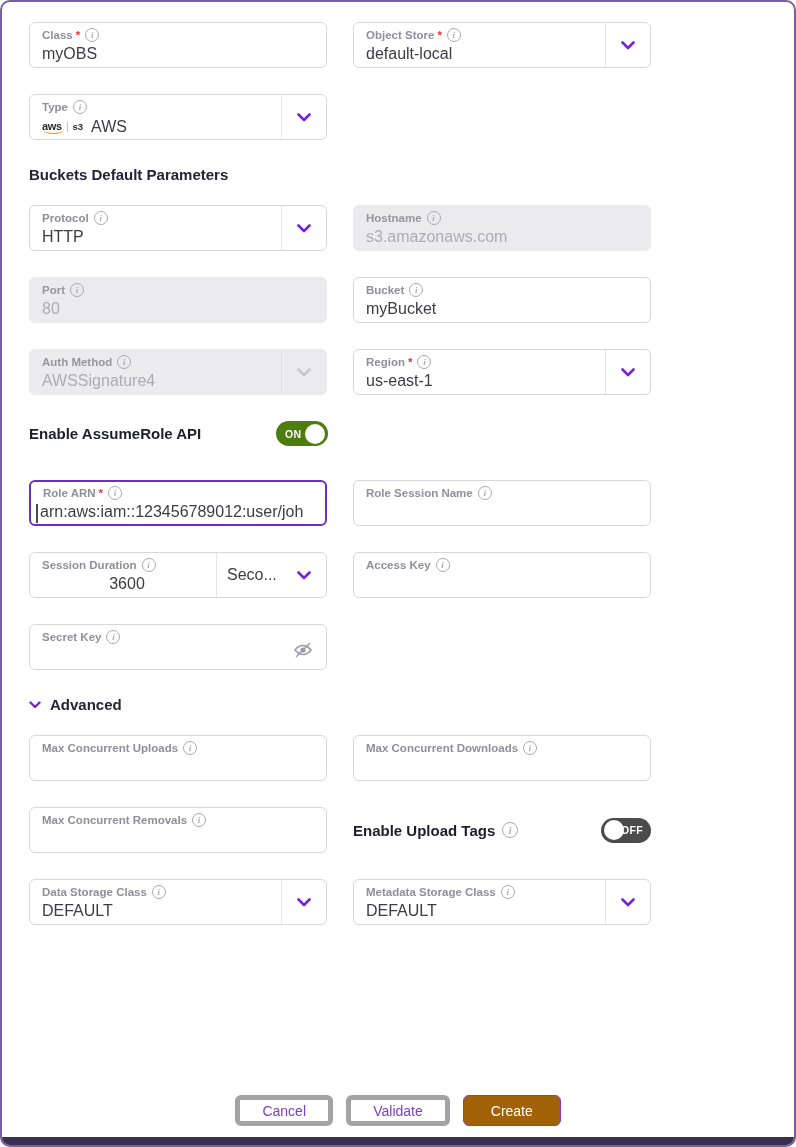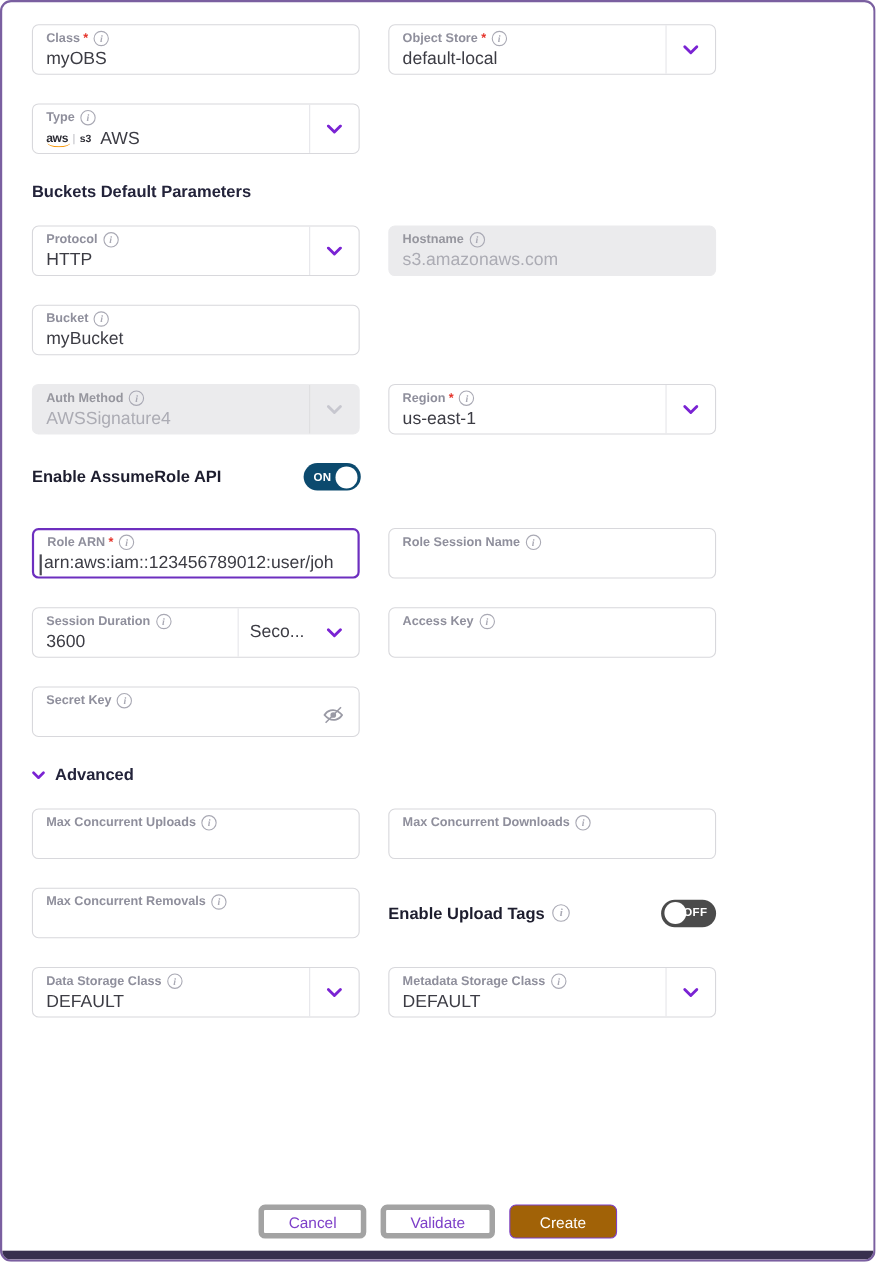--- a/index.html
+++ b/index.html
@@ -41,21 +41,21 @@
   
   .h2{font-size:15px;font-weight:700;color:#23233a;margin:2px 0 22px 0;}
   .toggle-row{display:flex;align-items:center;justify-content:space-between;width:299px;margin:12px 0 34px 0;}
   .toggle-label{font-size:15px;font-weight:700;color:#1d1d2e;display:flex;align-items:center;gap:7px;}
   .advanced{display:flex;align-items:center;gap:9px;margin:4px 0 22px 0;cursor:pointer;}
   .advanced .h2t{font-size:15px;font-weight:700;color:#23233a;}
   
   .toggle{position:relative;height:25px;border-radius:13px;display:inline-flex;align-items:center;box-sizing:border-box;cursor:pointer;flex:0 0 auto;}
   .toggle .tlabel{font-size:10.5px;font-weight:700;color:#fff;letter-spacing:.3px;}
   .toggle .knob{position:absolute;top:2.5px;width:20px;height:20px;border-radius:50%;background:#fff;}
-  .toggle.on{width:52px;background:#0c4a6e;}
+  .toggle.on{width:52px;background:#4d7c0f;}
   .toggle.on .tlabel{margin-left:9px;}
   .toggle.on .knob{right:3px;}
   .toggle.off{width:50px;background:#4b4b4b;justify-content:flex-end;}
   .toggle.off .tlabel{margin-right:8px;}
   .toggle.off .knob{left:3px;}
   
   .unitbox{position:absolute;top:0;right:44px;bottom:0;width:66px;border-left:1px solid #e6e6ea;
     display:flex;align-items:center;padding-left:10px;font-size:16px;color:#3c3c44;box-sizing:border-box;}
   
   .awsbadge{display:inline-flex;align-items:baseline;gap:4px;flex:0 0 auto;}
@@ -145,20 +145,27 @@
       <div class="fld dis">
         <div class="lbl">
           <span>Hostname</span>
           <span class="info"></span>
         </div>
         <input class="val" disabled="" value="s3.amazonaws.com" style="">
       </div>
     </div>
 
     <div class="row">
+      <div class="fld dis">
+        <div class="lbl">
+          <span>Port</span>
+          <span class="info"></span>
+        </div>
+        <input class="val" disabled="" value="80" style="">
+      </div>
       <div class="fld">
         <div class="lbl">
           <span>Bucket</span>
           <span class="info"></span>
         </div>
         <input class="val" value="myBucket" style="">
       </div>
     </div>
 
     <div class="row">
@@ -215,21 +222,21 @@
         <input class="val" value="" style="">
       </div>
     </div>
 
     <div class="row">
       <div class="fld sel">
         <div class="lbl">
           <span>Session Duration</span>
           <span class="info"></span>
         </div>
-        <input class="val" style="width: 170px;" value="3600">
+        <input class="val" style="width: 170px; text-align: center;" value="3600">
         <div class="unitbox">Seco...</div>
         <div class="chevbox" style="border-left:none;">
           <svg width="14" height="9" viewBox="0 0 14 9">
               <path d="M1.5 1.5l5.5 5.5 5.5-5.5" stroke="#7a23d3" stroke-width="2.6" fill="none" stroke-linecap="round" stroke-linejoin="round"></path>
             </svg>
         </div>
       </div>
       <div class="fld">
         <div class="lbl">
           <span>Access Key</span>

